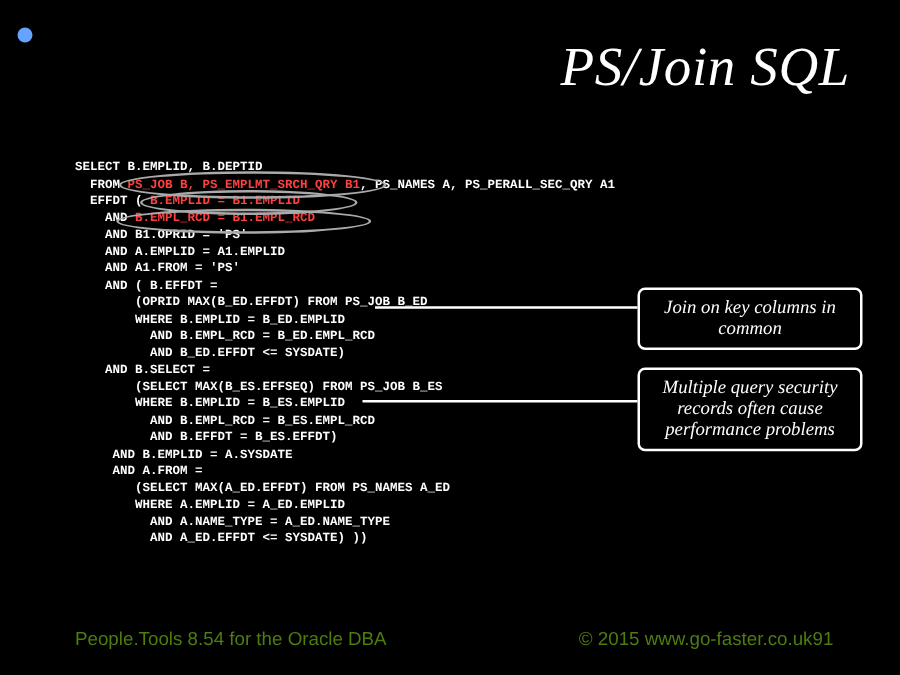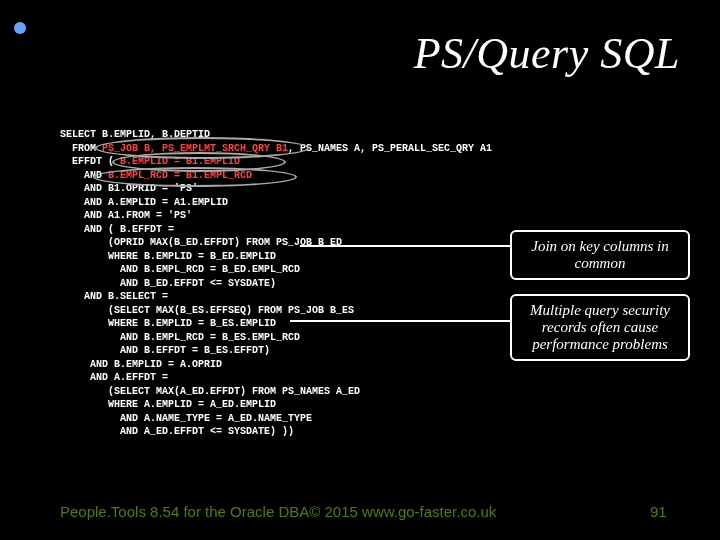--- a/index.html
+++ b/index.html
@@ -68,21 +68,21 @@
     right: 30px;
     bottom: 20px;
     display: flex;
     align-items: flex-end;
     justify-content: space-between;
     font-family: Arial, Helvetica, sans-serif;
     font-size: 15px;
     color: #4d7c0f;
   }
   .footer .left  { flex: 0 0 auto; }
-  .footer .mid   { flex: 1 1 auto; text-align: left; }
+  .footer .mid   { flex: 1 1 auto; text-align: right; }
   .footer .right { flex: 0 0 auto; text-align: left; min-width: 40px; }
   .oval {
     position: absolute;
     border: 2px solid #aaa;
     border-radius: 50%;
     background: transparent;
     pointer-events: none;
   }
   .oval1 { left: 95px;  top: 137px; width: 210px; height: 18px; }
   .oval2 { left: 112px; top: 152px; width: 170px; height: 16px; }
@@ -94,41 +94,41 @@
     pointer-events: none;
   }
   .conn-top { top: 245px; left: 300px; width: 210px; }
   .conn-bot { top: 320px; left: 290px; width: 220px; }
 </style>
 </head>
 <body>
 
 <div class="bullet"></div>
 
-<div class="title">PS/Query SQL</div>
+<div class="title">PS/Join SQL</div>
 
 <div class="code"><span>SELECT B.EMPLID, B.DEPTID</span>
 <span>  FROM </span><span class="hl">PS_JOB B, PS_EMPLMT_SRCH_QRY B1</span><span>, PS_NAMES A, PS_PERALL_SEC_QRY A1</span>
 <span>  EFFDT ( </span><span class="hl">B.EMPLID = B1.EMPLID</span>
 <span>    AND </span><span class="hl">B.EMPL_RCD = B1.EMPL_RCD</span>
 <span>    AND B1.OPRID = 'PS'</span>
 <span>    AND A.EMPLID = A1.EMPLID</span>
 <span>    AND A1.FROM = 'PS'</span>
 <span>    AND ( B.EFFDT =</span>
 <span>        (OPRID MAX(B_ED.EFFDT) FROM PS_JOB B_ED</span>
 <span>        WHERE B.EMPLID = B_ED.EMPLID</span>
 <span>          AND B.EMPL_RCD = B_ED.EMPL_RCD</span>
 <span>          AND B_ED.EFFDT &lt;= SYSDATE)</span>
 <span>    AND B.SELECT =</span>
 <span>        (SELECT MAX(B_ES.EFFSEQ) FROM PS_JOB B_ES</span>
 <span>        WHERE B.EMPLID = B_ES.EMPLID</span>
 <span>          AND B.EMPL_RCD = B_ES.EMPL_RCD</span>
 <span>          AND B.EFFDT = B_ES.EFFDT)</span>
-<span>     AND B.EMPLID = A.OPRID</span>
-<span>     AND A.EFFDT =</span>
+<span>     AND B.EMPLID = A.SYSDATE</span>
+<span>     AND A.FROM =</span>
 <span>        (SELECT MAX(A_ED.EFFDT) FROM PS_NAMES A_ED</span>
 <span>        WHERE A.EMPLID = A_ED.EMPLID</span>
 <span>          AND A.NAME_TYPE = A_ED.NAME_TYPE</span>
 <span>          AND A_ED.EFFDT &lt;= SYSDATE) ))</span></div>
 
 <div class="oval oval1"></div>
 <div class="oval oval2"></div>
 <div class="oval oval3"></div>
 
 <div class="connector conn-top"></div>

